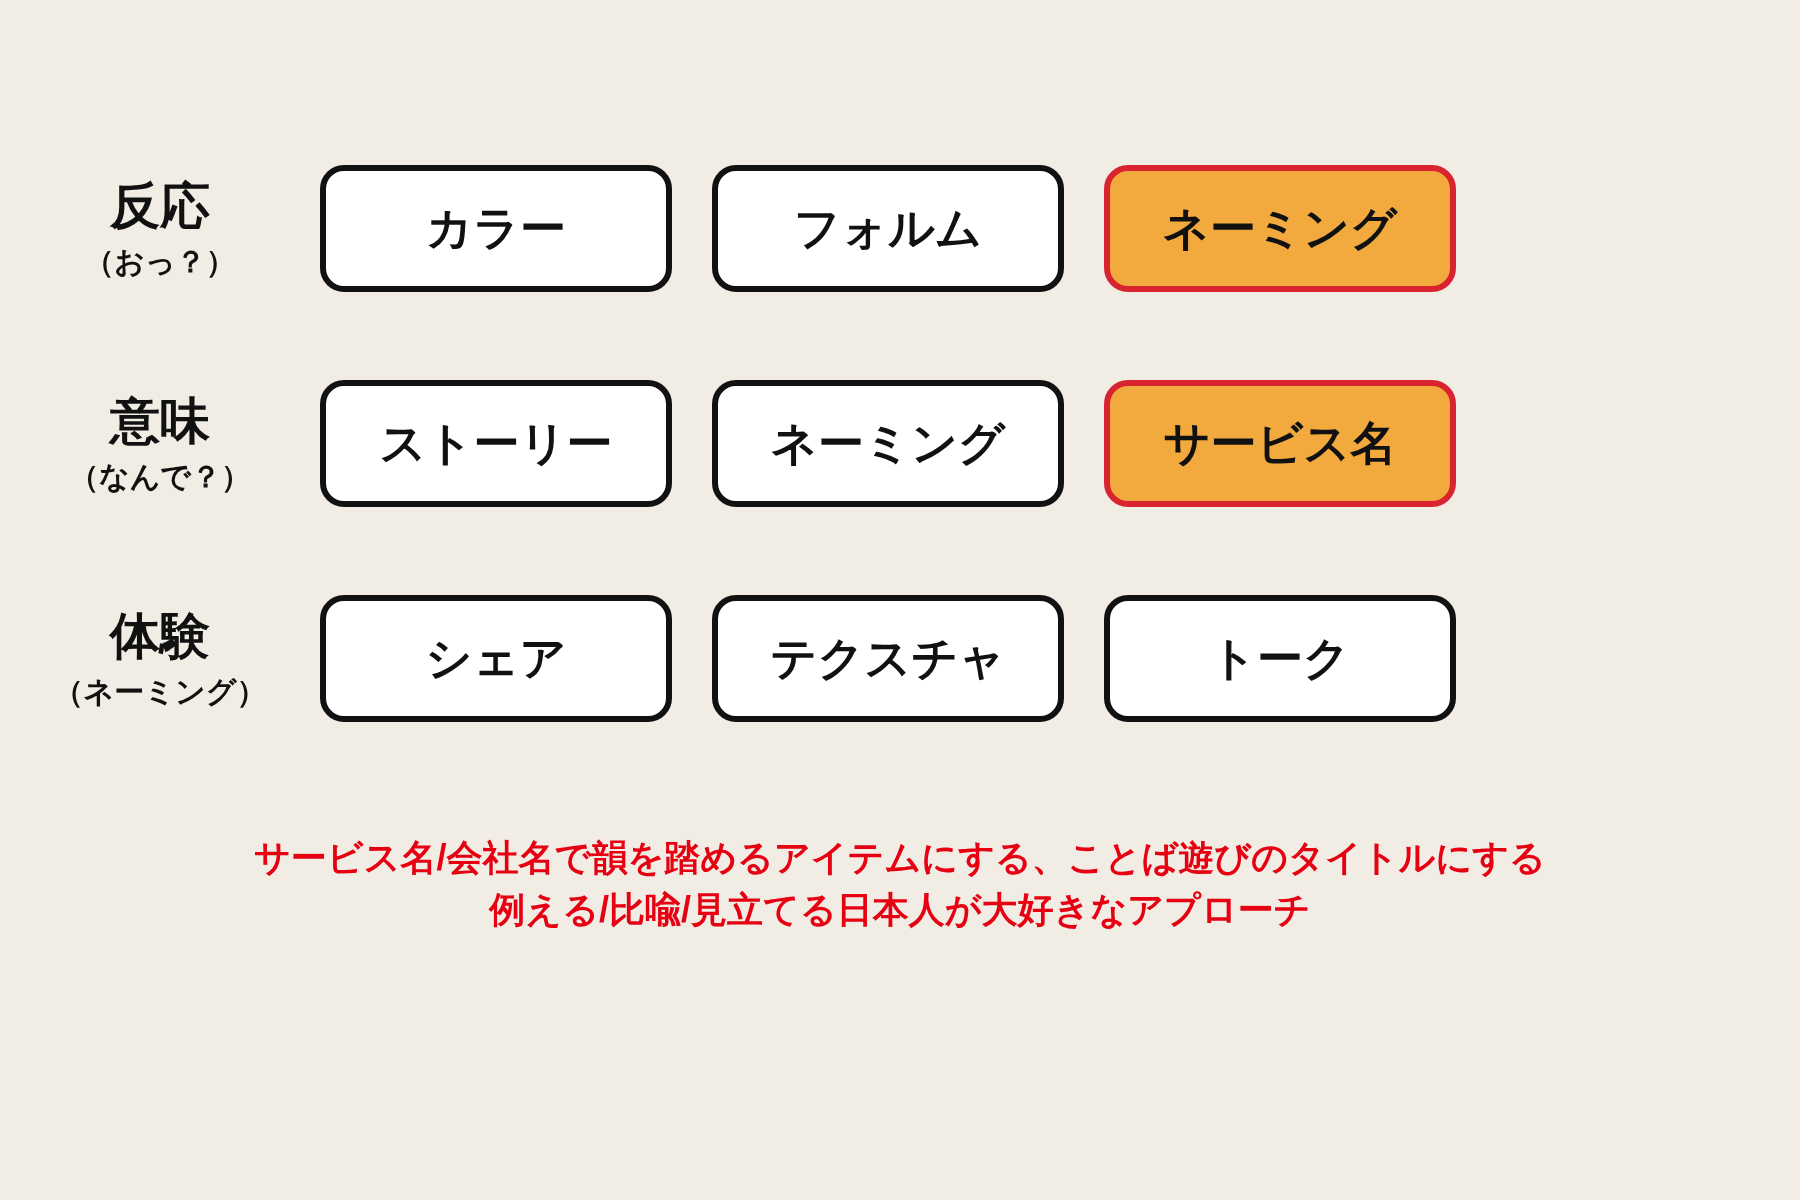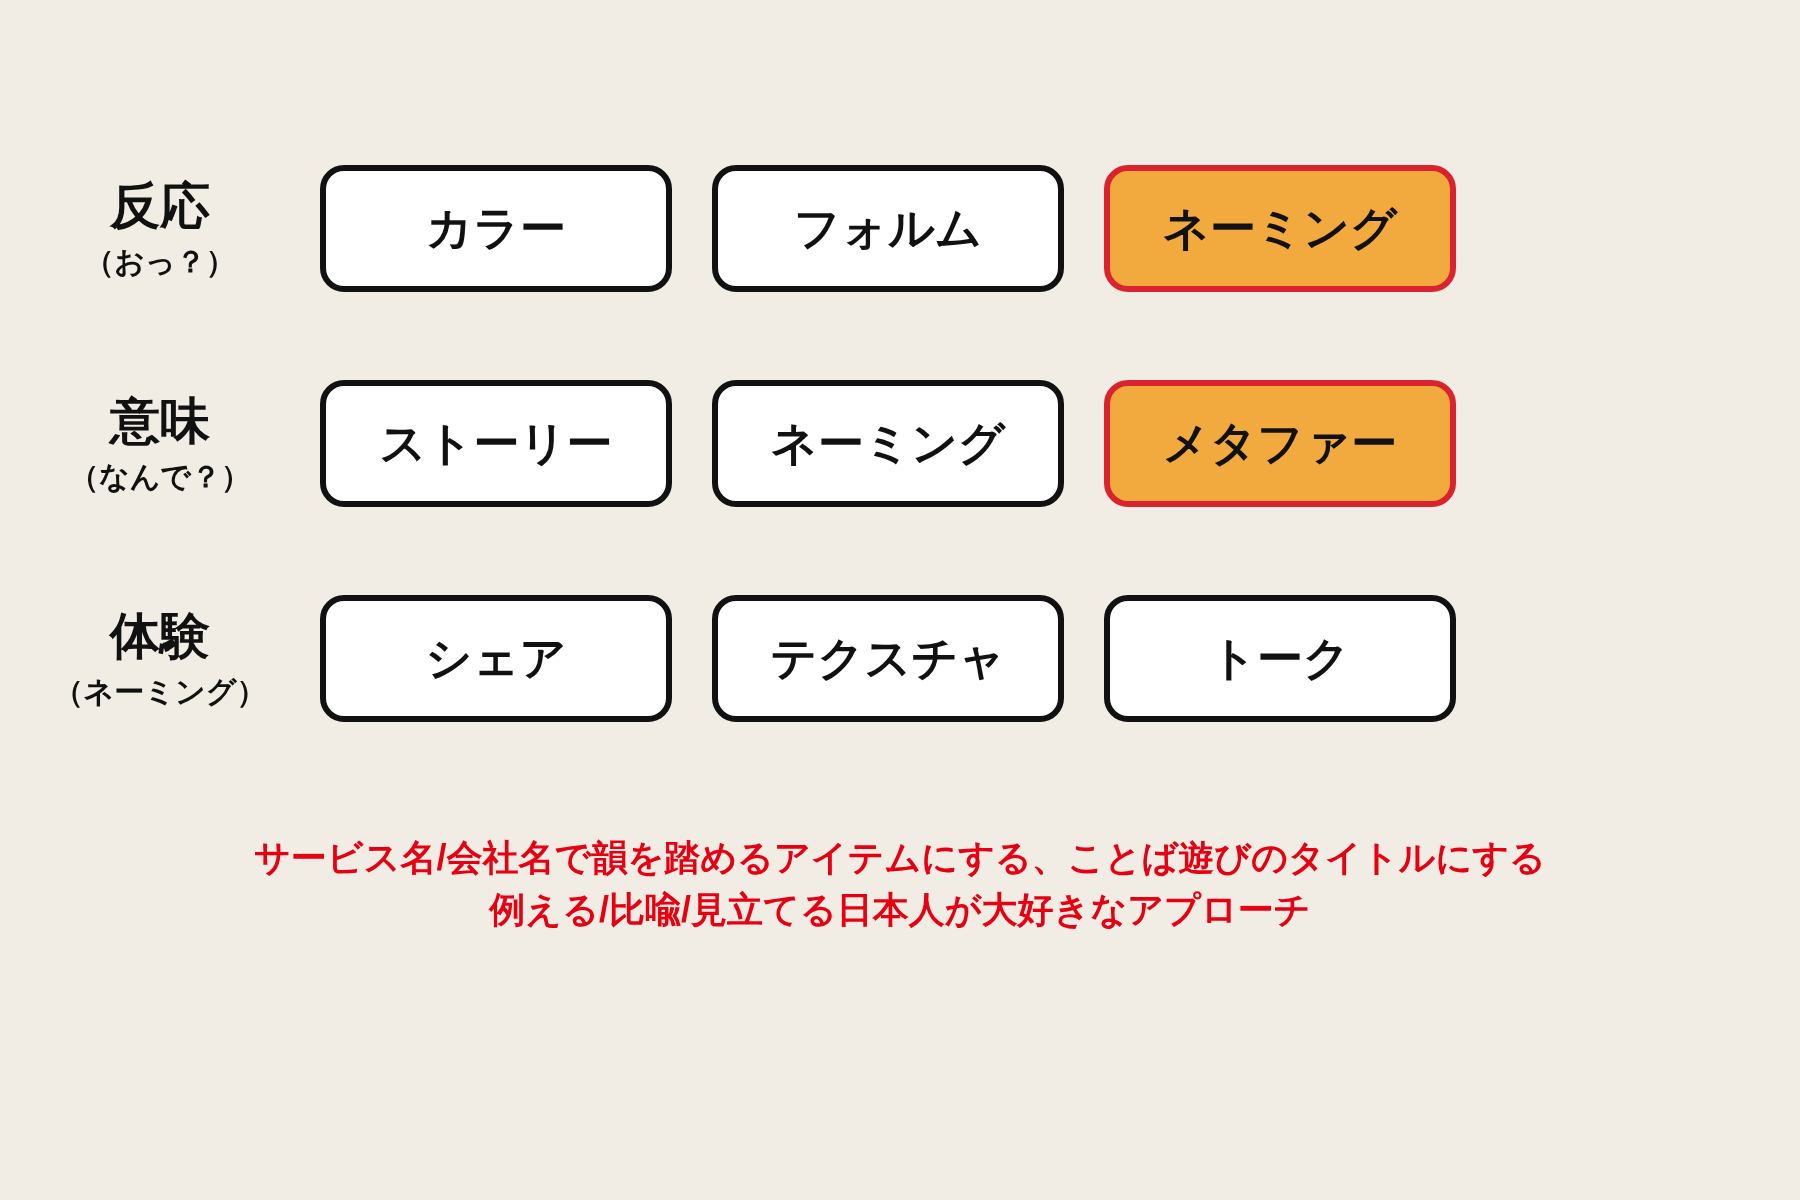--- a/index.html
+++ b/index.html
@@ -102,21 +102,21 @@
   </div>
 
   <div class="row">
     <div class="row-label">
       <div class="row-label-main">意味</div>
       <div class="row-label-sub">（なんで？）</div>
     </div>
     <div class="boxes">
       <div class="box">ストーリー</div>
       <div class="box">ネーミング</div>
-      <div class="box highlight">メタファー</div>
+      <div class="box highlight">サービス名</div>
     </div>
   </div>
 
   <div class="row">
     <div class="row-label">
       <div class="row-label-main">体験</div>
       <div class="row-label-sub">（ネーミング）</div>
     </div>
     <div class="boxes">
       <div class="box">シェア</div>

